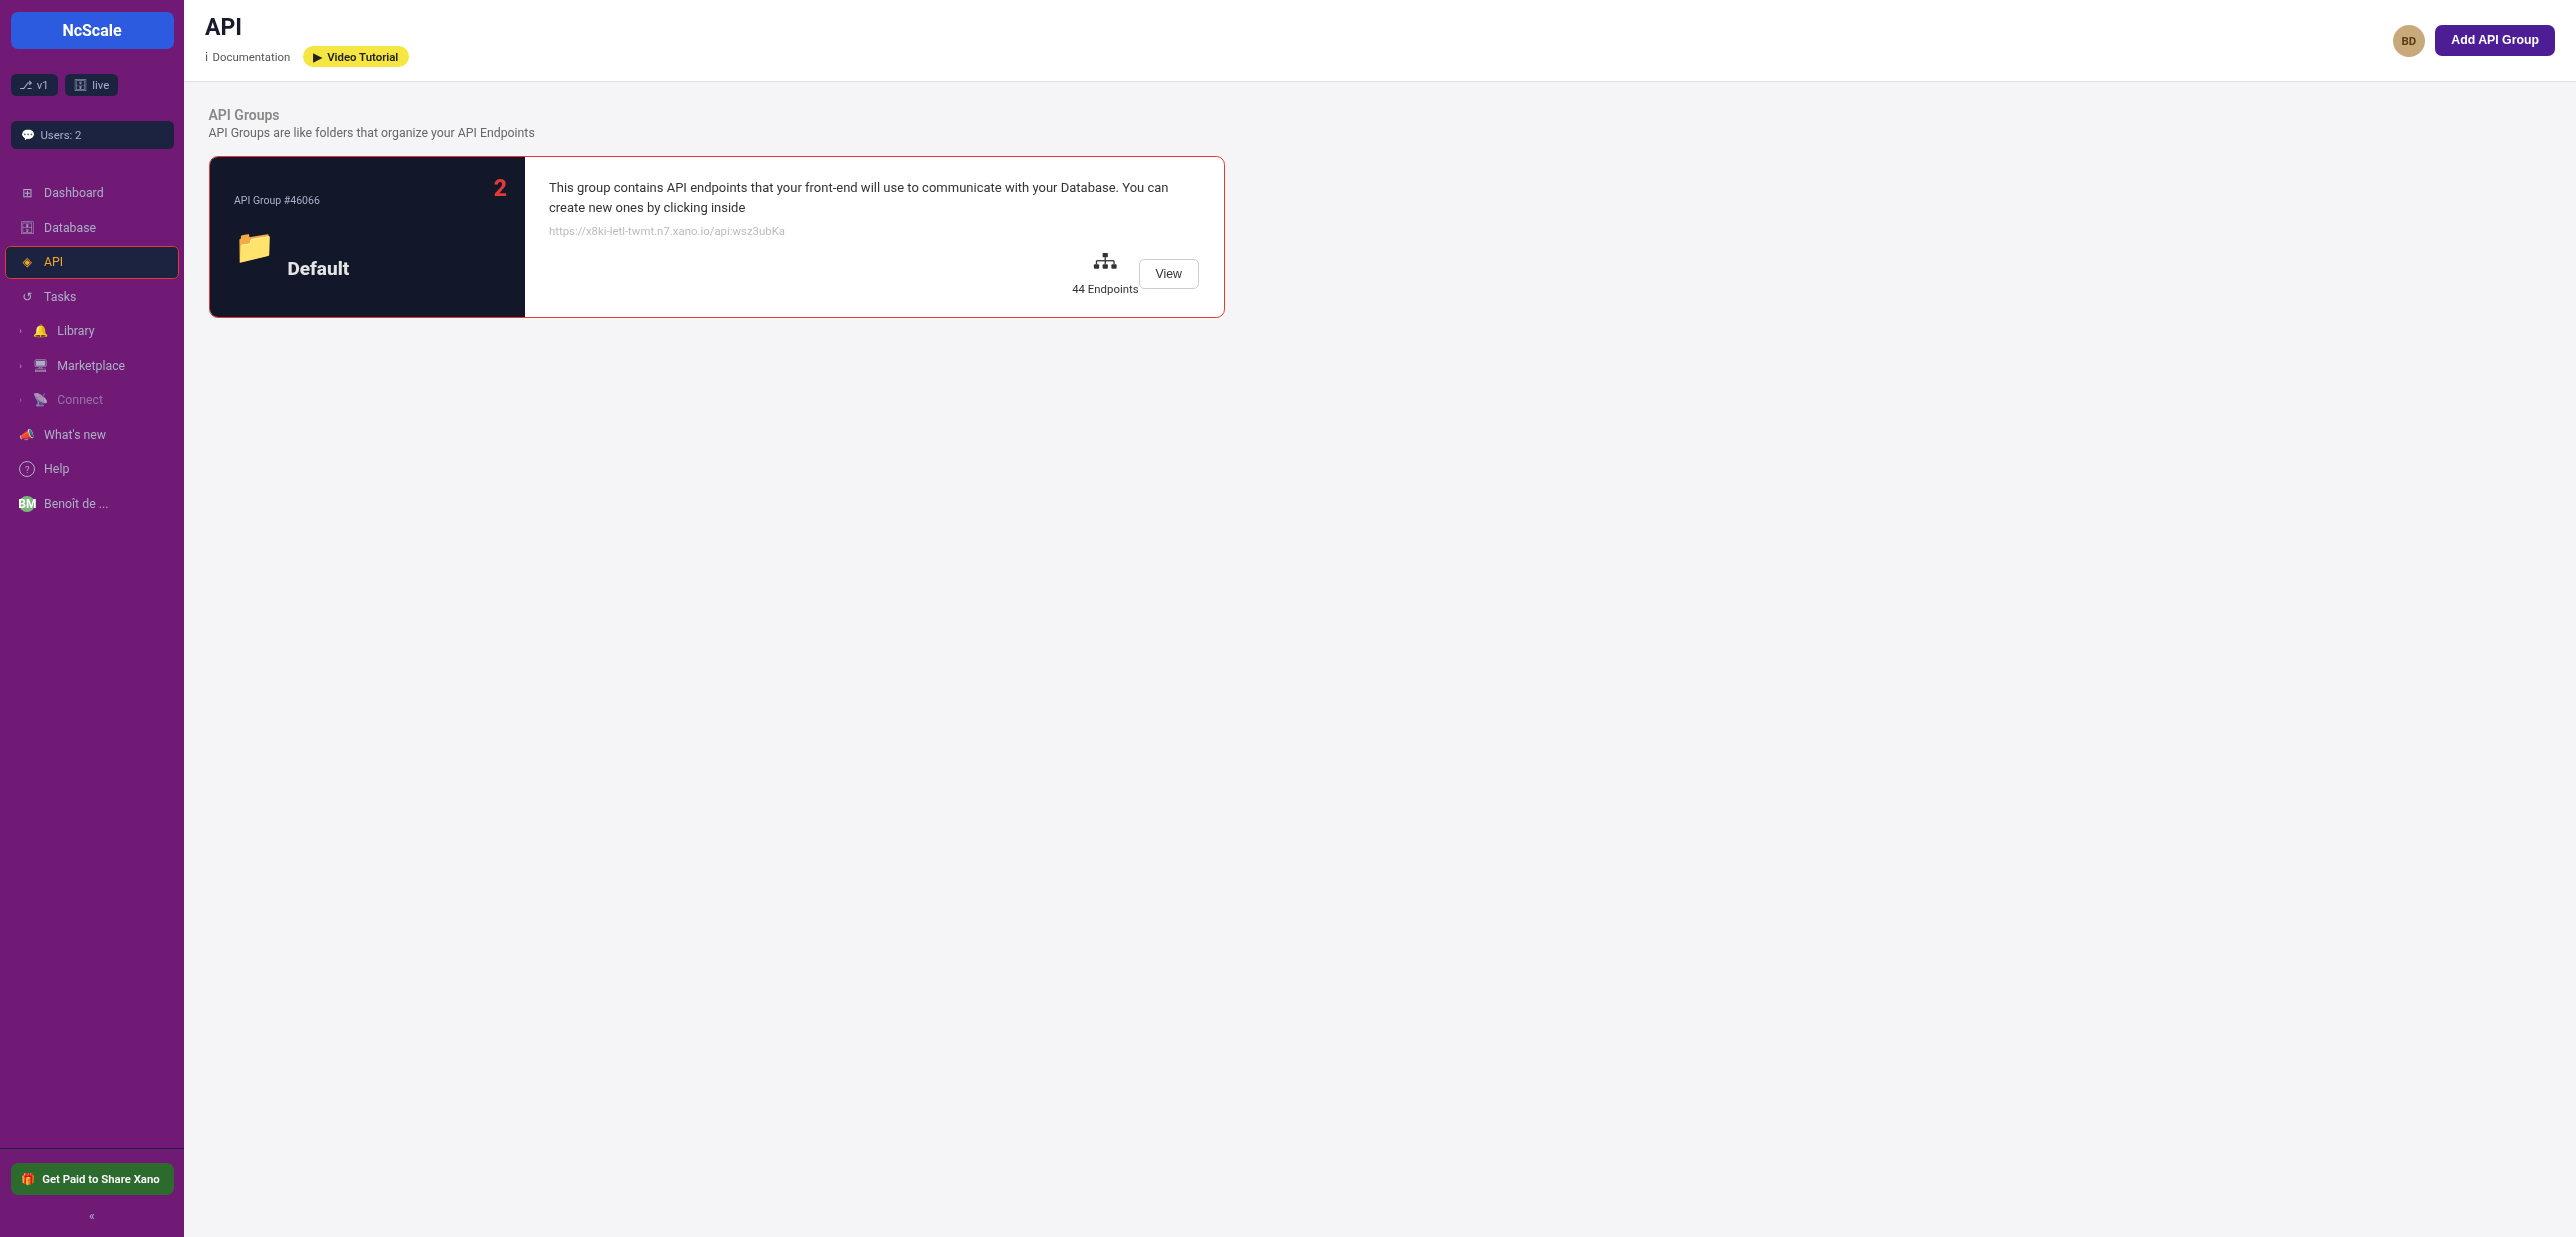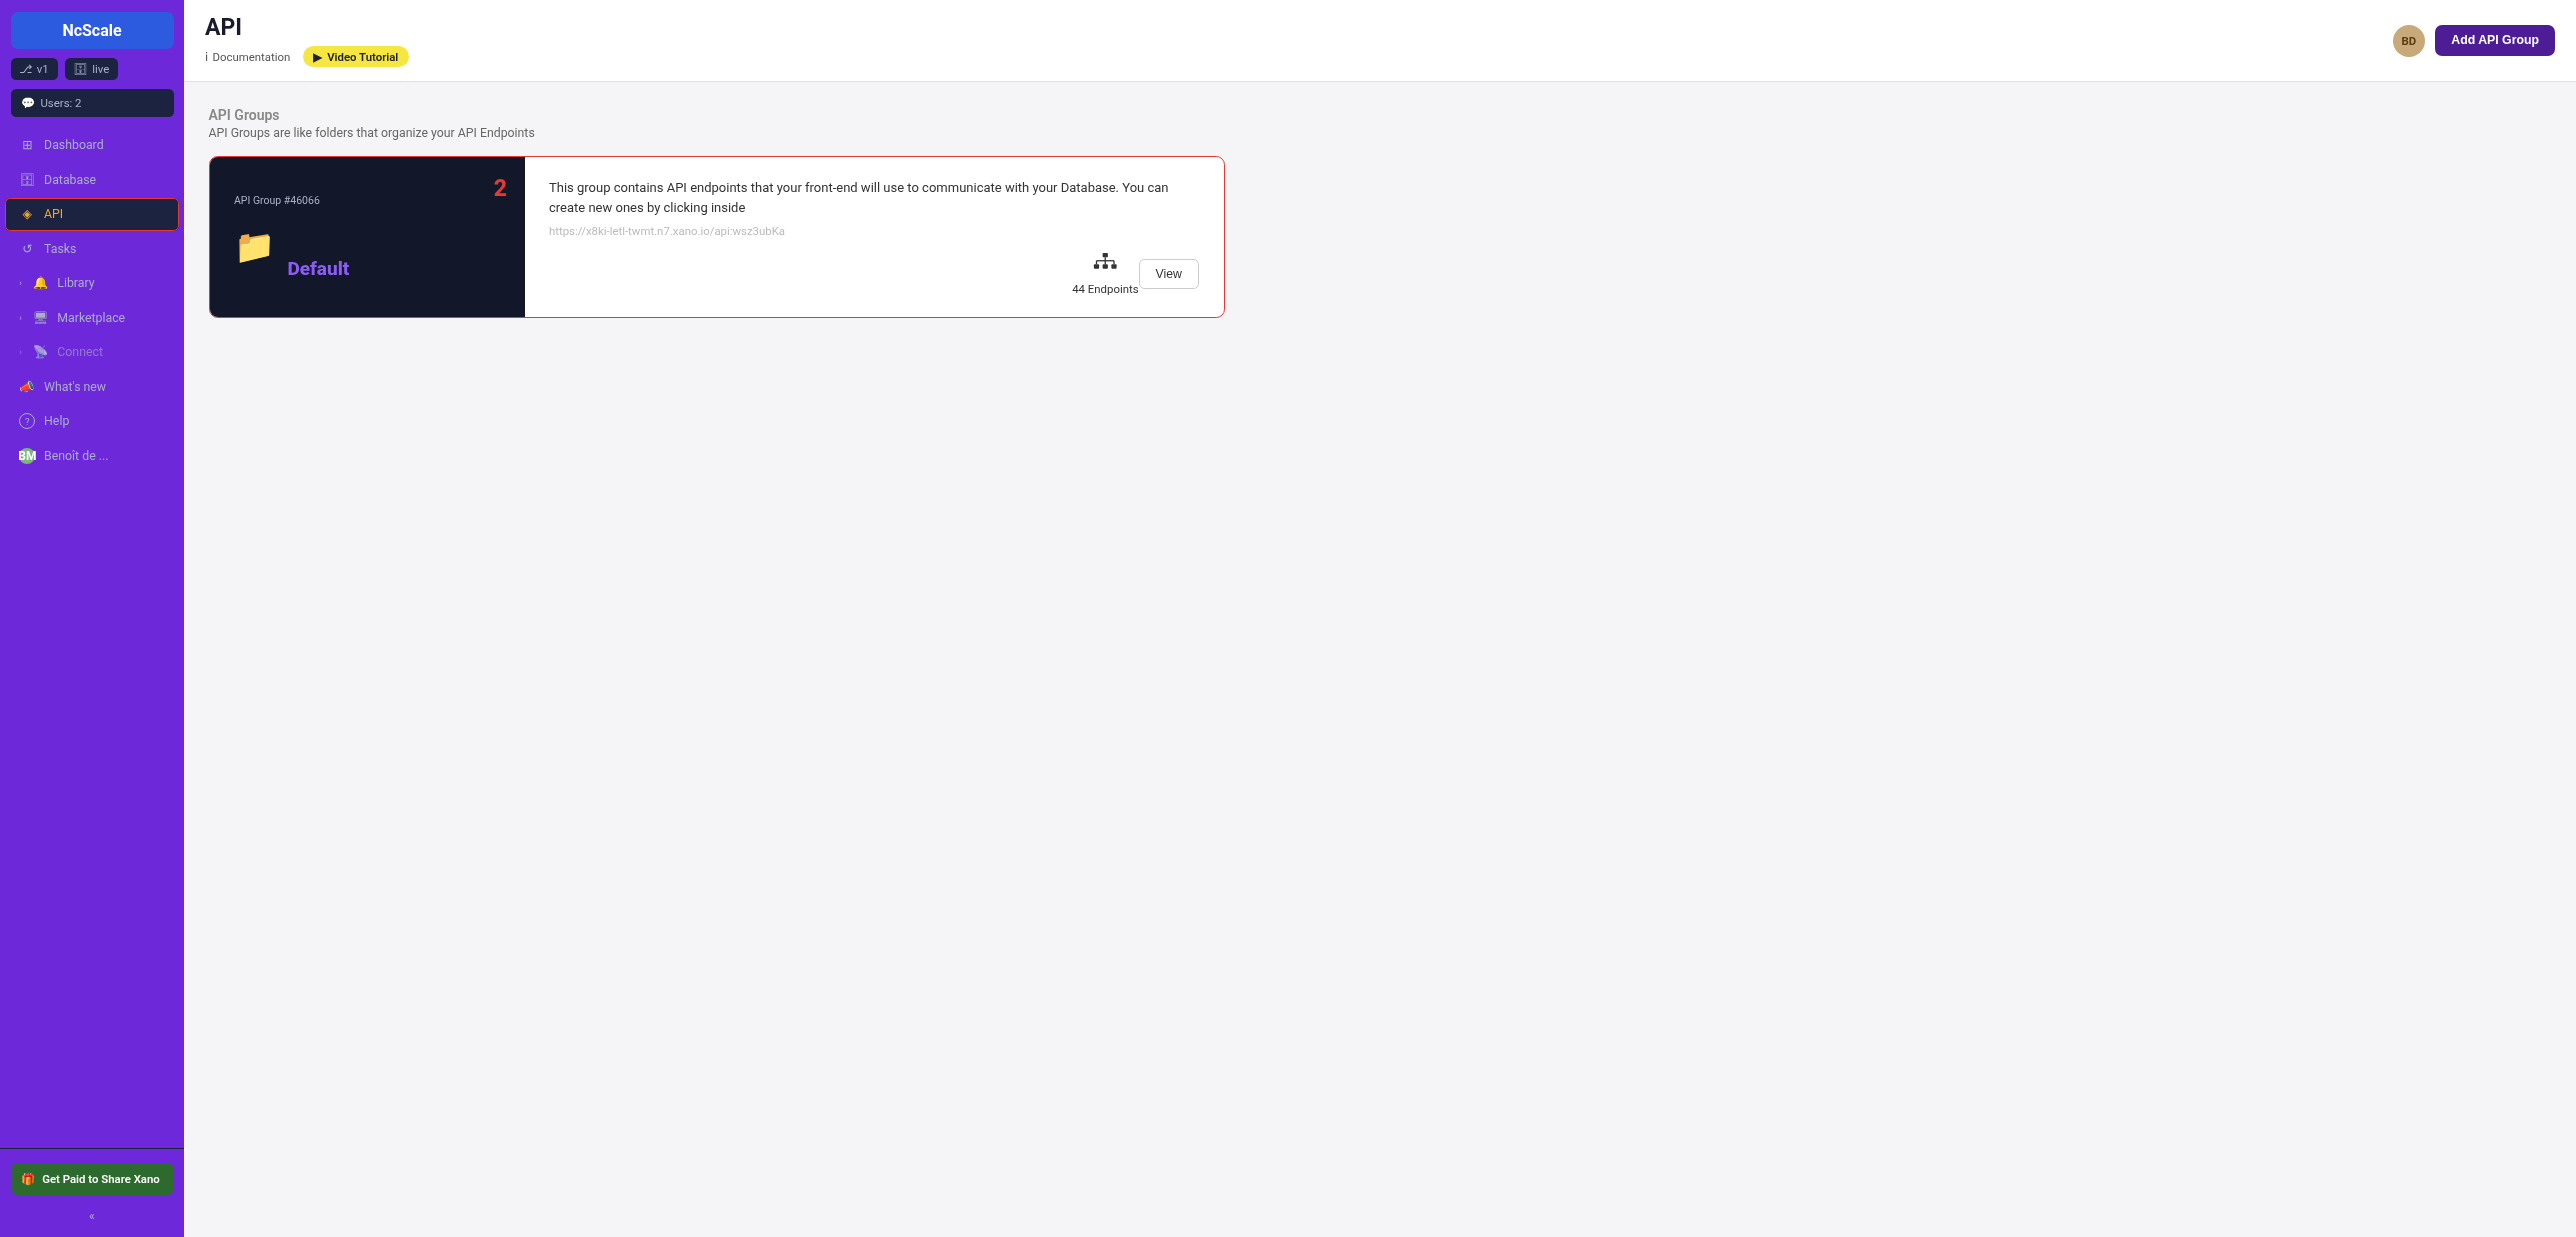--- a/index.html
+++ b/index.html
@@ -2,26 +2,27 @@
 <html style="font-size:14px"><head>
   <meta charset="utf-8">
   <style>
     * { box-sizing: border-box; margin: 0; padding: 0; }
     body { font-family: -apple-system, BlinkMacSystemFont, 'Segoe UI', Roboto, sans-serif; display: flex; height: 100vh; background: #f0f0f0; overflow: hidden; }
 
     
     .sidebar {
       width: 184px;
       min-width: 184px;
-      background: #6d28d9;
+      background: #701a75;
       display: flex;
       flex-direction: column;
       height: 100vh;
       overflow: hidden;
       position: relative;
+      gap: 16px;
     }
 
     .sidebar-logo {
       background: #2c5be0;
       margin: 12.3px 10.5px 0 10.5px;
       border-radius: 7px;
       padding: 8.8px 0;
       text-align: center;
       color: white;
       font-weight: 700;
@@ -283,21 +284,21 @@
 
     .folder-icon {
       color: white;
       font-size: 33px;
       line-height: 1;
     }
 
     .card-name {
       font-size: 19px;
       font-weight: 800;
-      color: #8b5cf6;
+      color: #e5e5e5;
       margin-top: 44px;
     }
 
     .card-number {
       position: absolute;
       top: 17.5px;
       right: 17.5px;
       font-size: 23px;
       font-weight: 800;
       color: #e53935;

